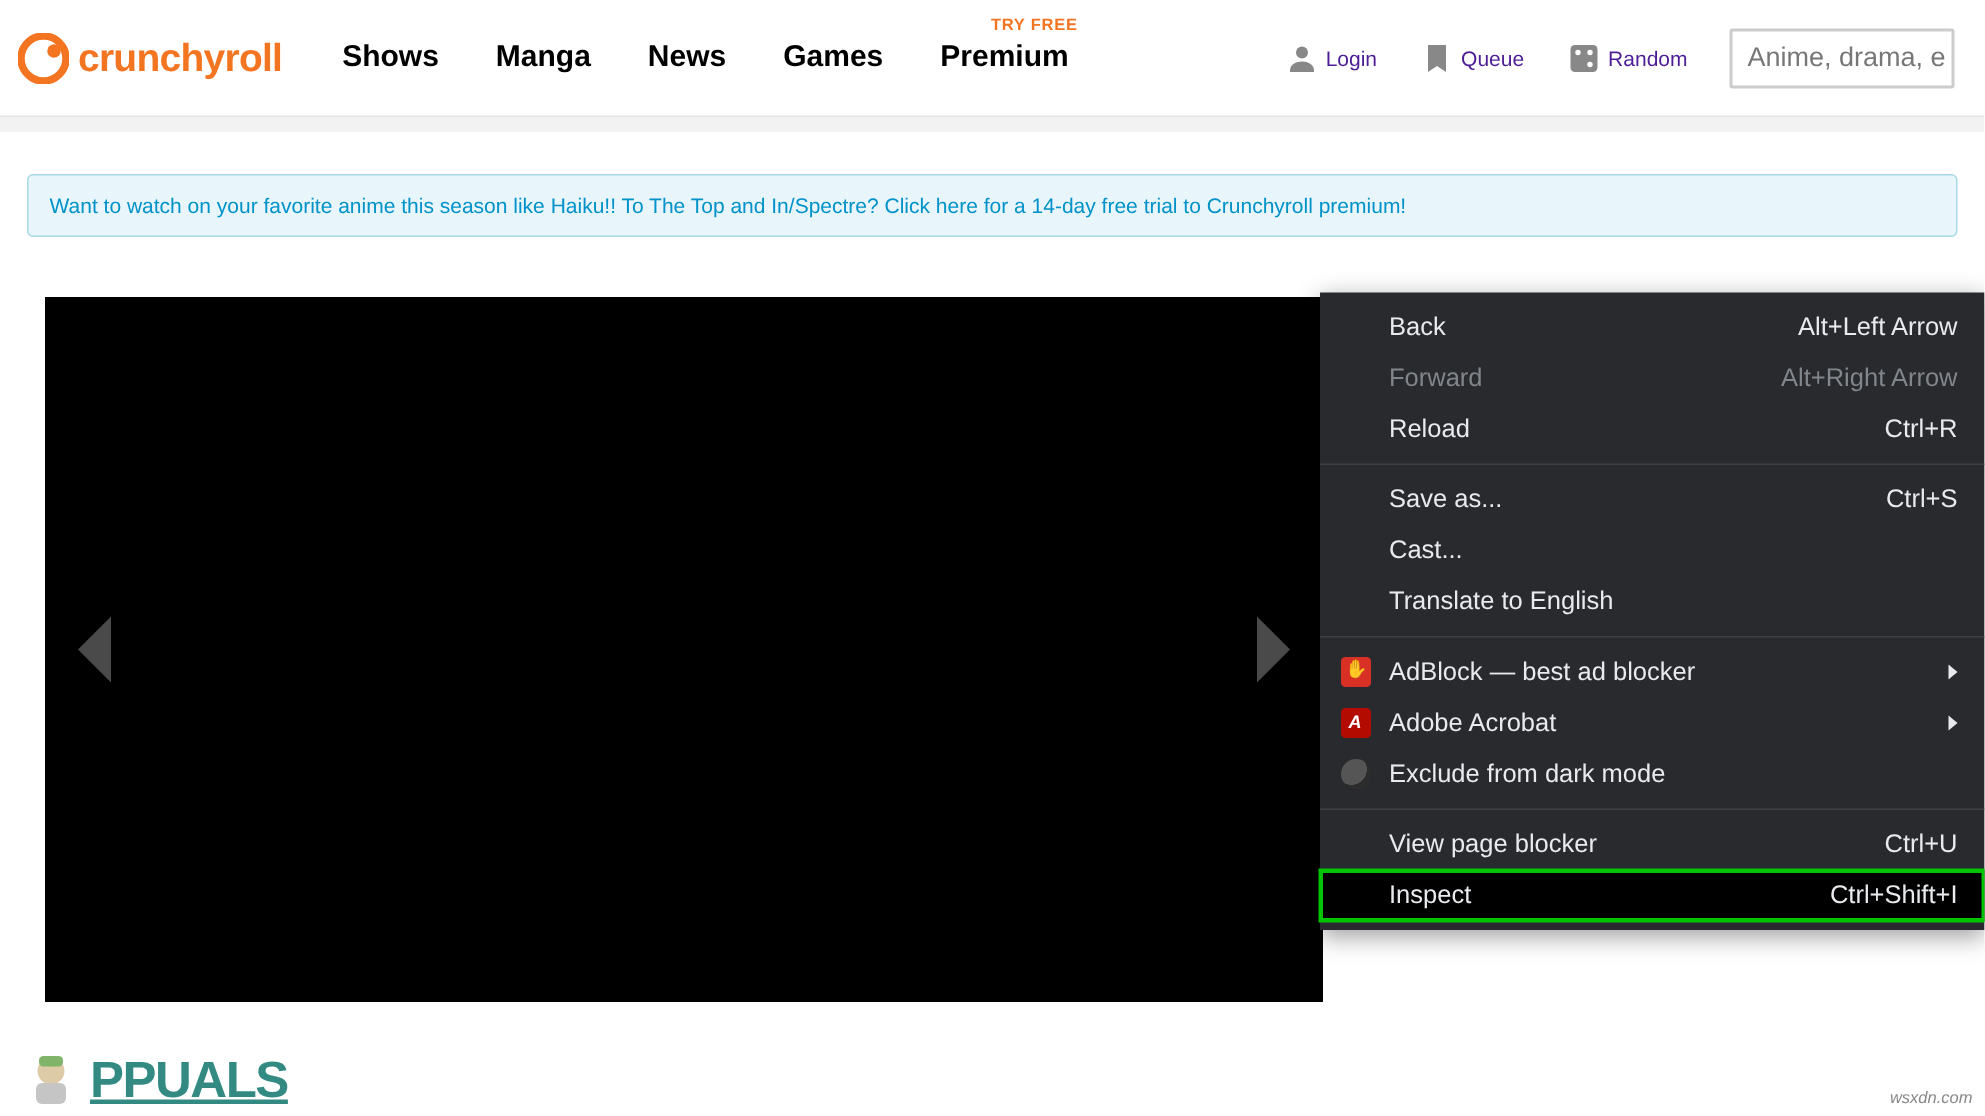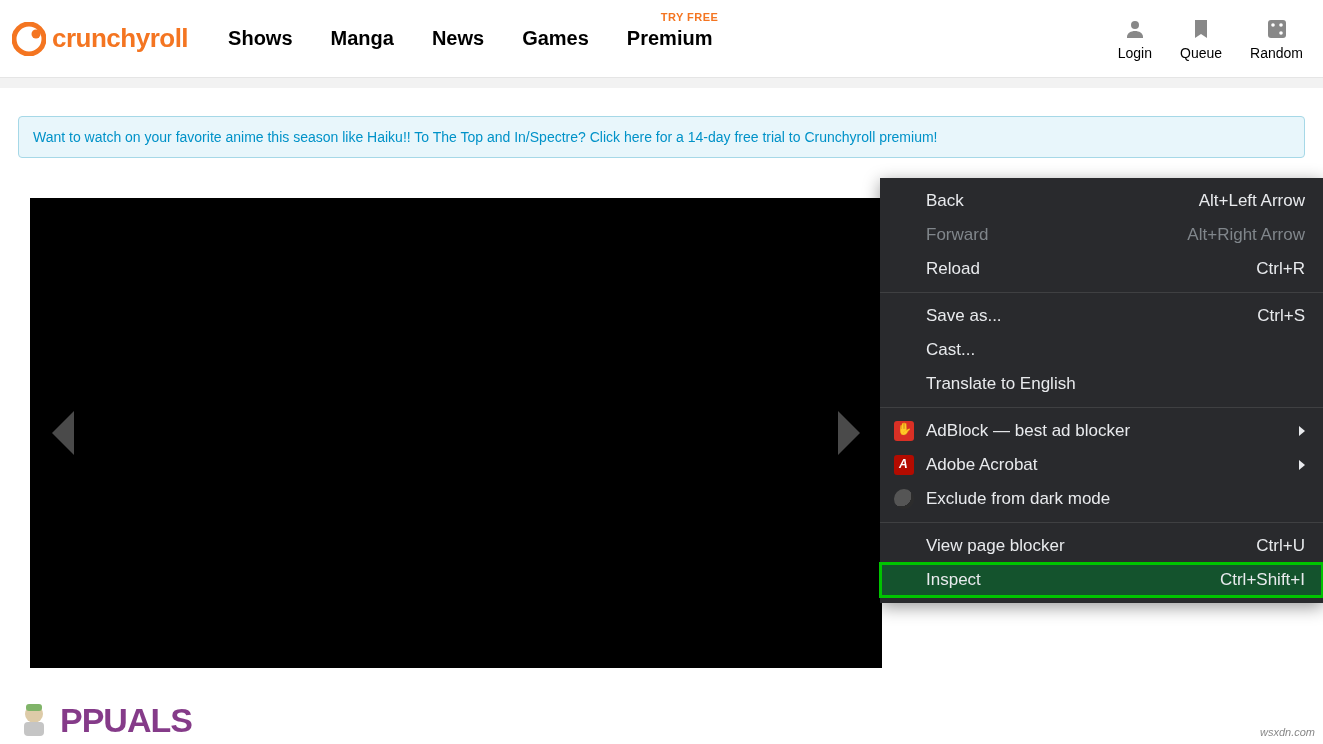--- a/index.html
+++ b/index.html
@@ -53,24 +53,24 @@
     letter-spacing: 0.5px;
   }
   .header-right {
     margin-left: auto;
     display: flex;
     align-items: center;
     gap: 28px;
   }
   .icon-col {
     display: flex;
-    flex-direction: column;
+    flex-direction: row;
     align-items: center;
     gap: 4px;
-    color: #000000;
+    color: #4c1d95;
     cursor: pointer;
     font-size: 14px;
   }
   .icon-col svg { width: 24px; height: 24px; fill: #888; }
   .search-box {
     border: 2px solid #ccc;
     height: 40px;
     width: 150px;
     font-size: 18px;
     padding: 0 10px;
@@ -113,21 +113,21 @@
     border-top: 22px solid transparent;
     border-bottom: 22px solid transparent;
     cursor: pointer;
   }
   .arrow.left { left: 22px; border-right: 22px solid #4a4a4a; }
   .arrow.right { right: 22px; border-left: 22px solid #4a4a4a; }
 
   
   .ctx {
     position: absolute;
-    top: 178px;
+    top: 195px;
     left: 880px;
     width: 443px;
     background: #292a2d;
     color: #e8eaed;
     font-size: 17px;
     box-shadow: 0 4px 16px rgba(0,0,0,.4);
     padding: 6px 0;
     z-index: 50;
   }
   .ctx-item {
@@ -171,39 +171,40 @@
   .ic-dark {
     background: radial-gradient(circle at 35% 35%, #555 55%, #2c2c2c 56%);
     border-radius: 50%;
   }
   .ic-idm { background: #0a7c3f; border-radius: 50%; }
   .ic-idm::after {
     content: "⬇"; color:#fff; font-size:12px;
     position:absolute; left:4px; top:2px;
   }
   .ctx-item.hl {
-    background: #14532d;
+    background: #000000;
     outline: 3px solid #00c400;
     outline-offset: -2px;
   }
   
   .watermark {
     position: absolute;
     left: 12px;
     bottom: 2px;
     display: flex;
     align-items: center;
     gap: 4px;
     opacity: 0.85;
   }
   .watermark-text {
     font-size: 34px;
     font-weight: 700;
-    color: #701a75;
+    color: #0f766e;
     letter-spacing: -1px;
+    text-decoration: underline;
   }
   .source {
     position: absolute;
     right: 8px;
     bottom: 6px;
     font-size: 11px;
     color: #888;
     font-style: italic;
   }
 </style>
@@ -243,20 +244,23 @@
       <span>Queue</span>
     </div>
     <div class="icon-col">
       <svg viewBox="0 0 24 24">
           <rect x="3" y="3" width="18" height="18" rx="3"></rect>
           <circle cx="8" cy="8" r="1.8" fill="#fff"></circle>
           <circle cx="16" cy="8" r="1.8" fill="#fff"></circle>
           <circle cx="16" cy="16" r="1.8" fill="#fff"></circle>
         </svg>
       <span>Random</span>
+    </div>
+    <div class="search-box">
+      <span>Anime, drama, e</span>
     </div>
   </div>
 </div>
 <div class="sub-area"></div>
 
 <div class="content">
   <div class="banner">Want to watch on your favorite anime this season like Haiku!! To The Top and In/Spectre? Click here for a 14-day free trial to Crunchyroll premium!</div>
 
   <div class="player-wrap">
     <div class="arrow left"></div>

